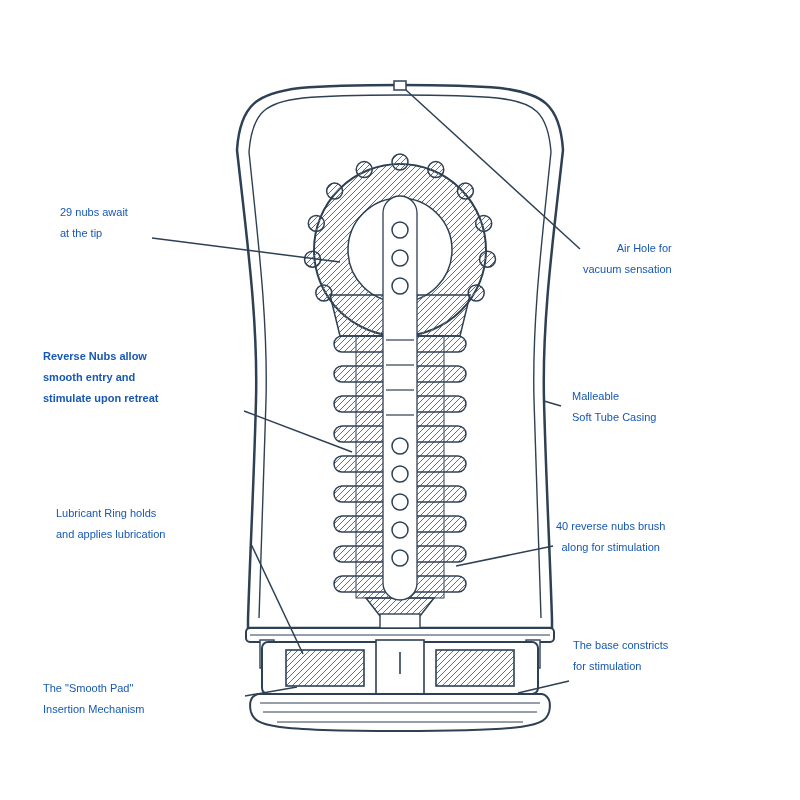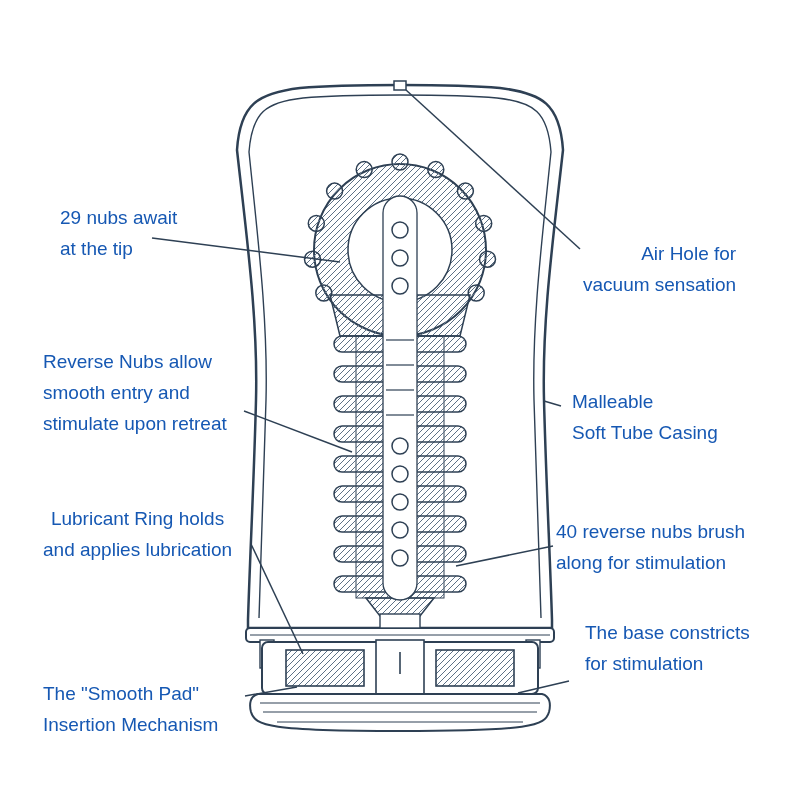--- a/index.html
+++ b/index.html
@@ -13,22 +13,22 @@
     width:800px;height:800px;
     background:var(--bg-color);
     font-family:"Liberation Sans", sans-serif;
     overflow:hidden;
   }
   .stage{position:relative;width:800px;height:800px;background:var(--bg-color);}
   .diagram-svg{position:absolute;left:0;top:0;width:800px;height:800px;}
   .annotation{
     position:absolute;
     color:var(--label-color);
-    font-size:19px;
-    line-height:31px;
+    font-size:11px;
+    line-height:21px;
     white-space:pre-line;
     pointer-events:none;
   }
 </style>
 </head>
 <body>
 
 <div class="stage">
 
   <svg class="diagram-svg" viewBox="0 0 800 800" xmlns="http://www.w3.org/2000/svg">
@@ -129,27 +129,27 @@
       <line x1="561" y1="406" x2="544" y2="401"></line>
       <line x1="553" y1="546" x2="456" y2="566"></line>
       <line x1="569" y1="681" x2="518" y2="693"></line>
     </g>
   </svg>
 
   <div class="annotation" style="left:60px;top:202px;">29 nubs await
 at the tip</div>
   <div class="annotation" style="left:583px;top:238px;text-align:right;">Air Hole for
 vacuum sensation</div>
-  <div class="annotation" style="left:43px;top:346px;">Reverse Nubs allow
+  <div class="annotation" style="left:43px;top:346px;font-weight:bold;">Reverse Nubs allow
 smooth entry and
 stimulate upon retreat</div>
   <div class="annotation" style="left:572px;top:386px;">Malleable
 Soft Tube Casing</div>
-  <div class="annotation" style="left:43px;top:503px;text-align:center;">Lubricant Ring holds
+  <div class="annotation" style="left:56px;top:503px;">Lubricant Ring holds
 and applies lubrication</div>
-  <div class="annotation" style="left:556px;top:516px;">40 reverse nubs brush
+  <div class="annotation" style="left:556px;top:516px;text-align:center;">40 reverse nubs brush
 along for stimulation</div>
-  <div class="annotation" style="left:573px;top:617px;margin-left:12px;">The base constricts
+  <div class="annotation" style="left:573px;top:635px;">The base constricts
 for stimulation</div>
   <div class="annotation" style="left:43px;top:678px;">The "Smooth Pad"
 Insertion Mechanism</div>
 
 </div>
 
 </body></html>

